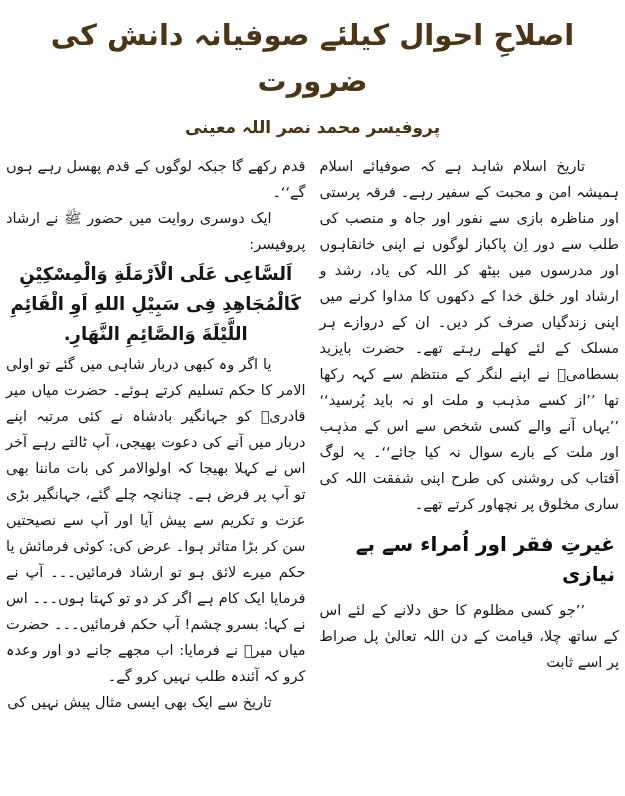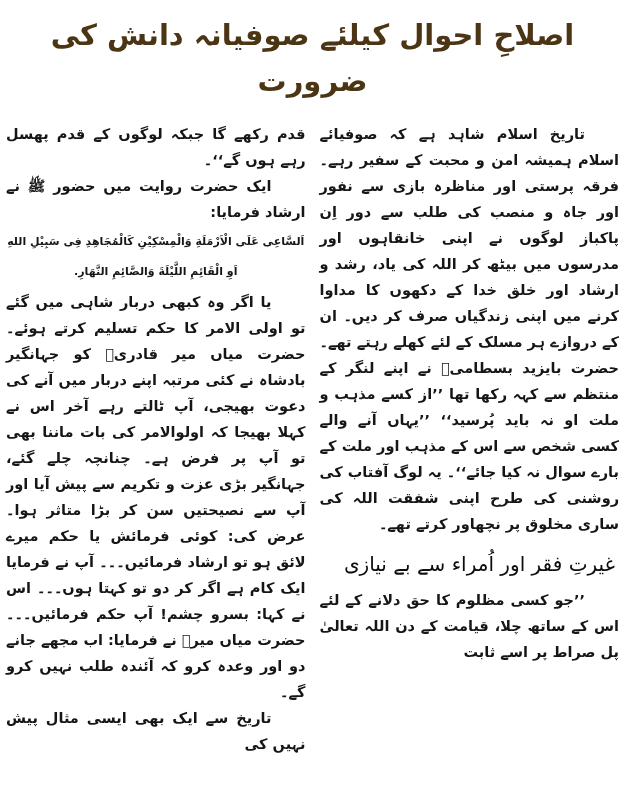--- a/index.html
+++ b/index.html
@@ -45,61 +45,61 @@
     flex: 1 1 0;
     min-width: 0;
     color: #161616;
     font-size: 14.5px;
     line-height: 26px;
     text-align: justify;
   }
   .column p {
     margin: 0;
     text-indent: 34px;
-    font-weight: bold;
   }
   .column p.no-indent {
     text-indent: 0;
   }
   .arabic-quote {
     font-weight: bold;
     text-align: center;
     text-indent: 0 !important;
-    font-size: 11px;
+    font-size: 18px;
     line-height: 30px;
     margin: 2px 0 !important;
   }
   .section-heading {
-    font-weight: normal;
+    font-weight: bold;
     font-size: 20px;
     color: #0d0d0d;
     text-align: right;
     margin: 12px 4px 8px 0;
     line-height: 1.5;
   }
 </style>
 </head>
 <body>
 
 <div class="page">
 
   <header class="header">
     <h1 class="page-title">اصلاحِ احوال کیلئے صوفیانہ دانش کی ضرورت</h1>
+    <div class="author-byline">پروفیسر محمد نصر اللہ معینی</div>
   </header>
 
   <div class="columns">
 
     <section class="column">
       <p>تاریخ اسلام شاہد ہے کہ صوفیائے اسلام ہمیشہ امن و محبت کے سفیر رہے۔ فرقہ پرستی اور مناظرہ بازی سے نفور اور جاہ و منصب کی طلب سے دور اِن پاکباز لوگوں نے اپنی خانقاہوں اور مدرسوں میں بیٹھ کر اللہ کی یاد، رشد و ارشاد اور خلق خدا کے دکھوں کا مداوا کرنے میں اپنی زندگیاں صرف کر دیں۔ ان کے دروازے ہر مسلک کے لئے کھلے رہتے تھے۔ حضرت بایزید بسطامیؒ نے اپنے لنگر کے منتظم سے کہہ رکھا تھا ’’از کسے مذہب و ملت او نہ باید پُرسید‘‘ ’’یہاں آنے والے کسی شخص سے اس کے مذہب اور ملت کے بارے سوال نہ کیا جائے‘‘۔ یہ لوگ آفتاب کی روشنی کی طرح اپنی شفقت اللہ کی ساری مخلوق پر نچھاور کرتے تھے۔</p>
       <h2 class="section-heading">غیرتِ فقر اور اُمراء سے بے نیازی</h2>
       <p>’’جو کسی مظلوم کا حق دلانے کے لئے اس کے ساتھ چلا، قیامت کے دن اللہ تعالیٰ پل صراط پر اسے ثابت</p>
     </section>
 
     <section class="column">
       <p class="no-indent">قدم رکھے گا جبکہ لوگوں کے قدم پھسل رہے ہوں گے‘‘۔</p>
-      <p>ایک حضرت روایت میں حضور ﷺ نے ارشاد فرمایا:</p>
+      <p>ایک دوسری روایت میں حضور ﷺ نے ارشاد پروفیسر:</p>
       <p class="arabic-quote">اَلسَّاعِی عَلَی الْاَرْمَلَةِ وَالْمِسْکِیْنِ کَالْمُجَاهِدِ فِی سَبِیْلِ اللهِ اَوِ الْقَائِمِ اللَّیْلَةَ وَالصَّائِمِ النَّهَارِ.</p>
       <p>یا اگر وہ کبھی دربار شاہی میں گئے تو اولی الامر کا حکم تسلیم کرتے ہوئے۔ حضرت میاں میر قادریؒ کو جہانگیر بادشاہ نے کئی مرتبہ اپنے دربار میں آنے کی دعوت بھیجی، آپ ٹالتے رہے آخر اس نے کہلا بھیجا کہ اولوالامر کی بات ماننا بھی تو آپ پر فرض ہے۔ چنانچہ چلے گئے، جہانگیر بڑی عزت و تکریم سے پیش آیا اور آپ سے نصیحتیں سن کر بڑا متاثر ہوا۔ عرض کی: کوئی فرمائش یا حکم میرے لائق ہو تو ارشاد فرمائیں۔۔۔ آپ نے فرمایا ایک کام ہے اگر کر دو تو کہتا ہوں۔۔۔ اس نے کہا: بسرو چشم! آپ حکم فرمائیں۔۔۔ حضرت میاں میرؒ نے فرمایا: اب مجھے جانے دو اور وعدہ کرو کہ آئندہ طلب نہیں کرو گے۔</p>
       <p>تاریخ سے ایک بھی ایسی مثال پیش نہیں کی</p>
     </section>
 
   </div>
 </div>
 
 </body></html>

